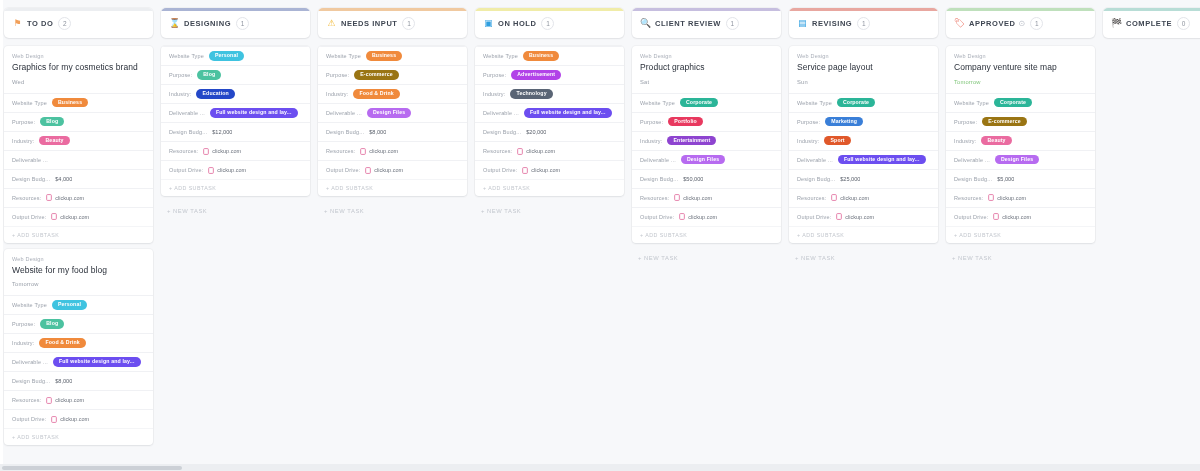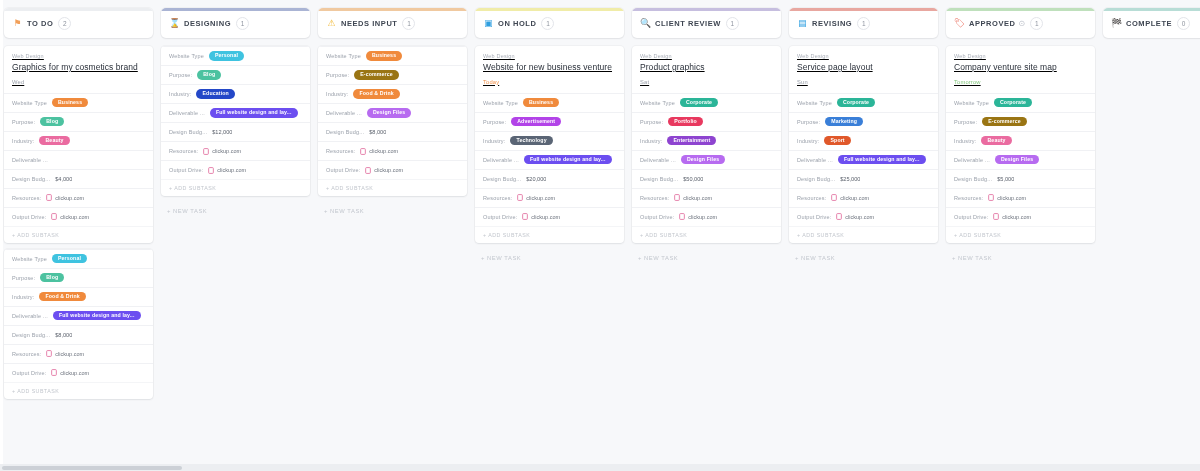--- a/index.html
+++ b/index.html
@@ -79,21 +79,21 @@
   }
   
   .col-body { margin-top: 8px; display: flex; flex-direction: column; }
   .card {
     background: #ffffff;
     border-radius: 4px;
     box-shadow: 0 1px 2px rgba(16,24,40,.07), 0 0 0 1px rgba(16,24,40,.03);
     margin-bottom: 6px;
     overflow: hidden;
   }
-  .card-top { padding: 7px 8px 8px 8px; text-decoration: underline; }
+  .card-top { padding: 7px 8px 8px 8px; }
   .card-parent {
     font-size: 5.5px;
     color: #a9aeb8;
     letter-spacing: .2px;
     margin-bottom: 3px;
   }
   .card-title {
     font-size: 8.5px;
     color: #2b313b;
     line-height: 1.25;
@@ -252,20 +252,25 @@
             <span class="fvalue">
               <span class="link-ico"><svg viewBox="0 0 10 12" width="6" height="7">
                   <rect x="1" y="1" width="8" height="10" rx="1.5" fill="none" stroke="#e0689a" stroke-width="1.4"></rect>
                 </svg></span>
               <span class="link-txt">clickup.com</span>
             </span>
           </div>
           <div class="add-sub">+ ADD SUBTASK</div>
         </div>
         <div class="card">
+          <div class="card-top">
+            <div class="card-parent">Web Design</div>
+            <div class="card-title">Website for my food blog</div>
+            <div class="card-date d-gray">Tomorrow</div>
+          </div>
           <div class="frow">
             <span class="flabel">Website Type</span>
             <span class="fvalue">
               <span class="tag" style="background: rgb(63, 195, 224);">Personal</span>
             </span>
           </div>
           <div class="frow">
             <span class="flabel">Purpose:</span>
             <span class="fvalue">
               <span class="tag" style="background: rgb(76, 194, 160);">Blog</span>
@@ -431,25 +436,20 @@
     </div>
     <div class="column">
       <div class="col-head">
         <div class="col-accent" style="background: rgb(240, 236, 168);"></div>
         <span class="col-icon" style="color: rgb(47, 159, 224);">▣</span>
         <span class="col-title">ON HOLD</span>
         <span class="col-count">1</span>
       </div>
       <div class="col-body">
         <div class="card">
-          <div class="card-top">
-            <div class="card-parent">Web Design</div>
-            <div class="card-title">Website for new business venture</div>
-            <div class="card-date d-orange">Today</div>
-          </div>
           <div class="frow">
             <span class="flabel">Website Type</span>
             <span class="fvalue">
               <span class="tag" style="background: rgb(240, 138, 60);">Business</span>
             </span>
           </div>
           <div class="frow">
             <span class="flabel">Purpose:</span>
             <span class="fvalue">
               <span class="tag" style="background: rgb(178, 67, 232);">Advertisement</span>

